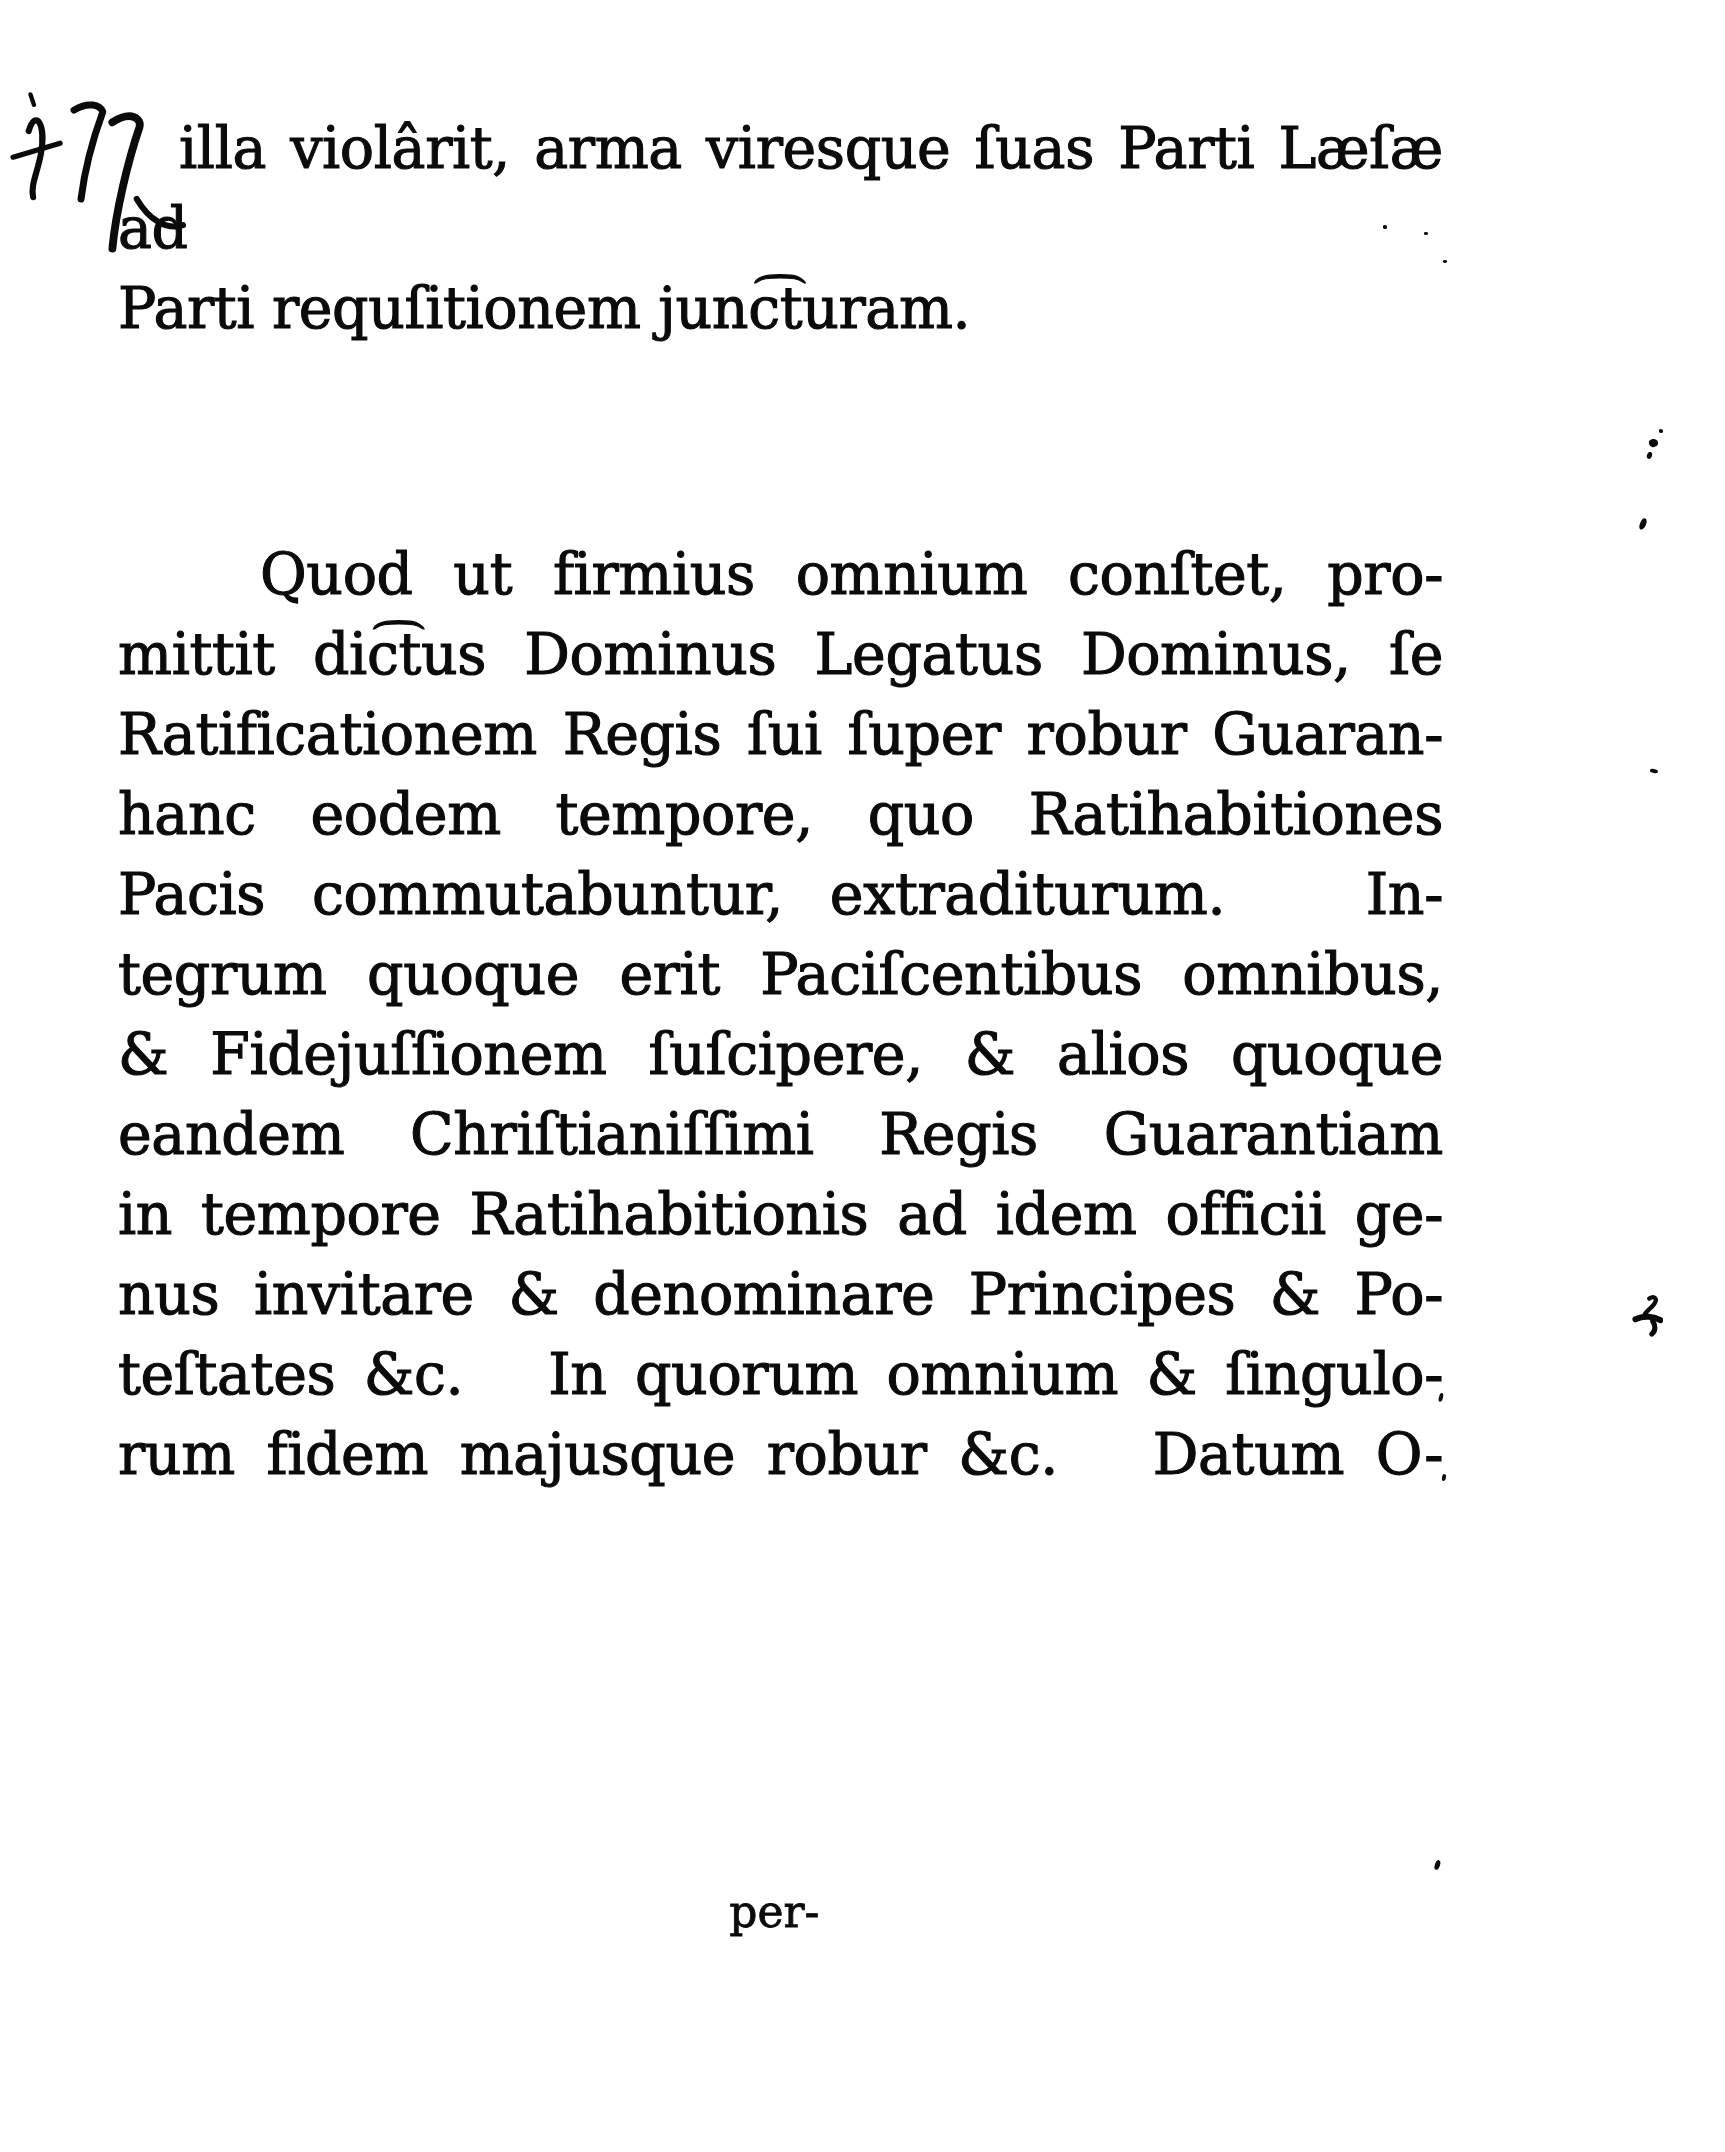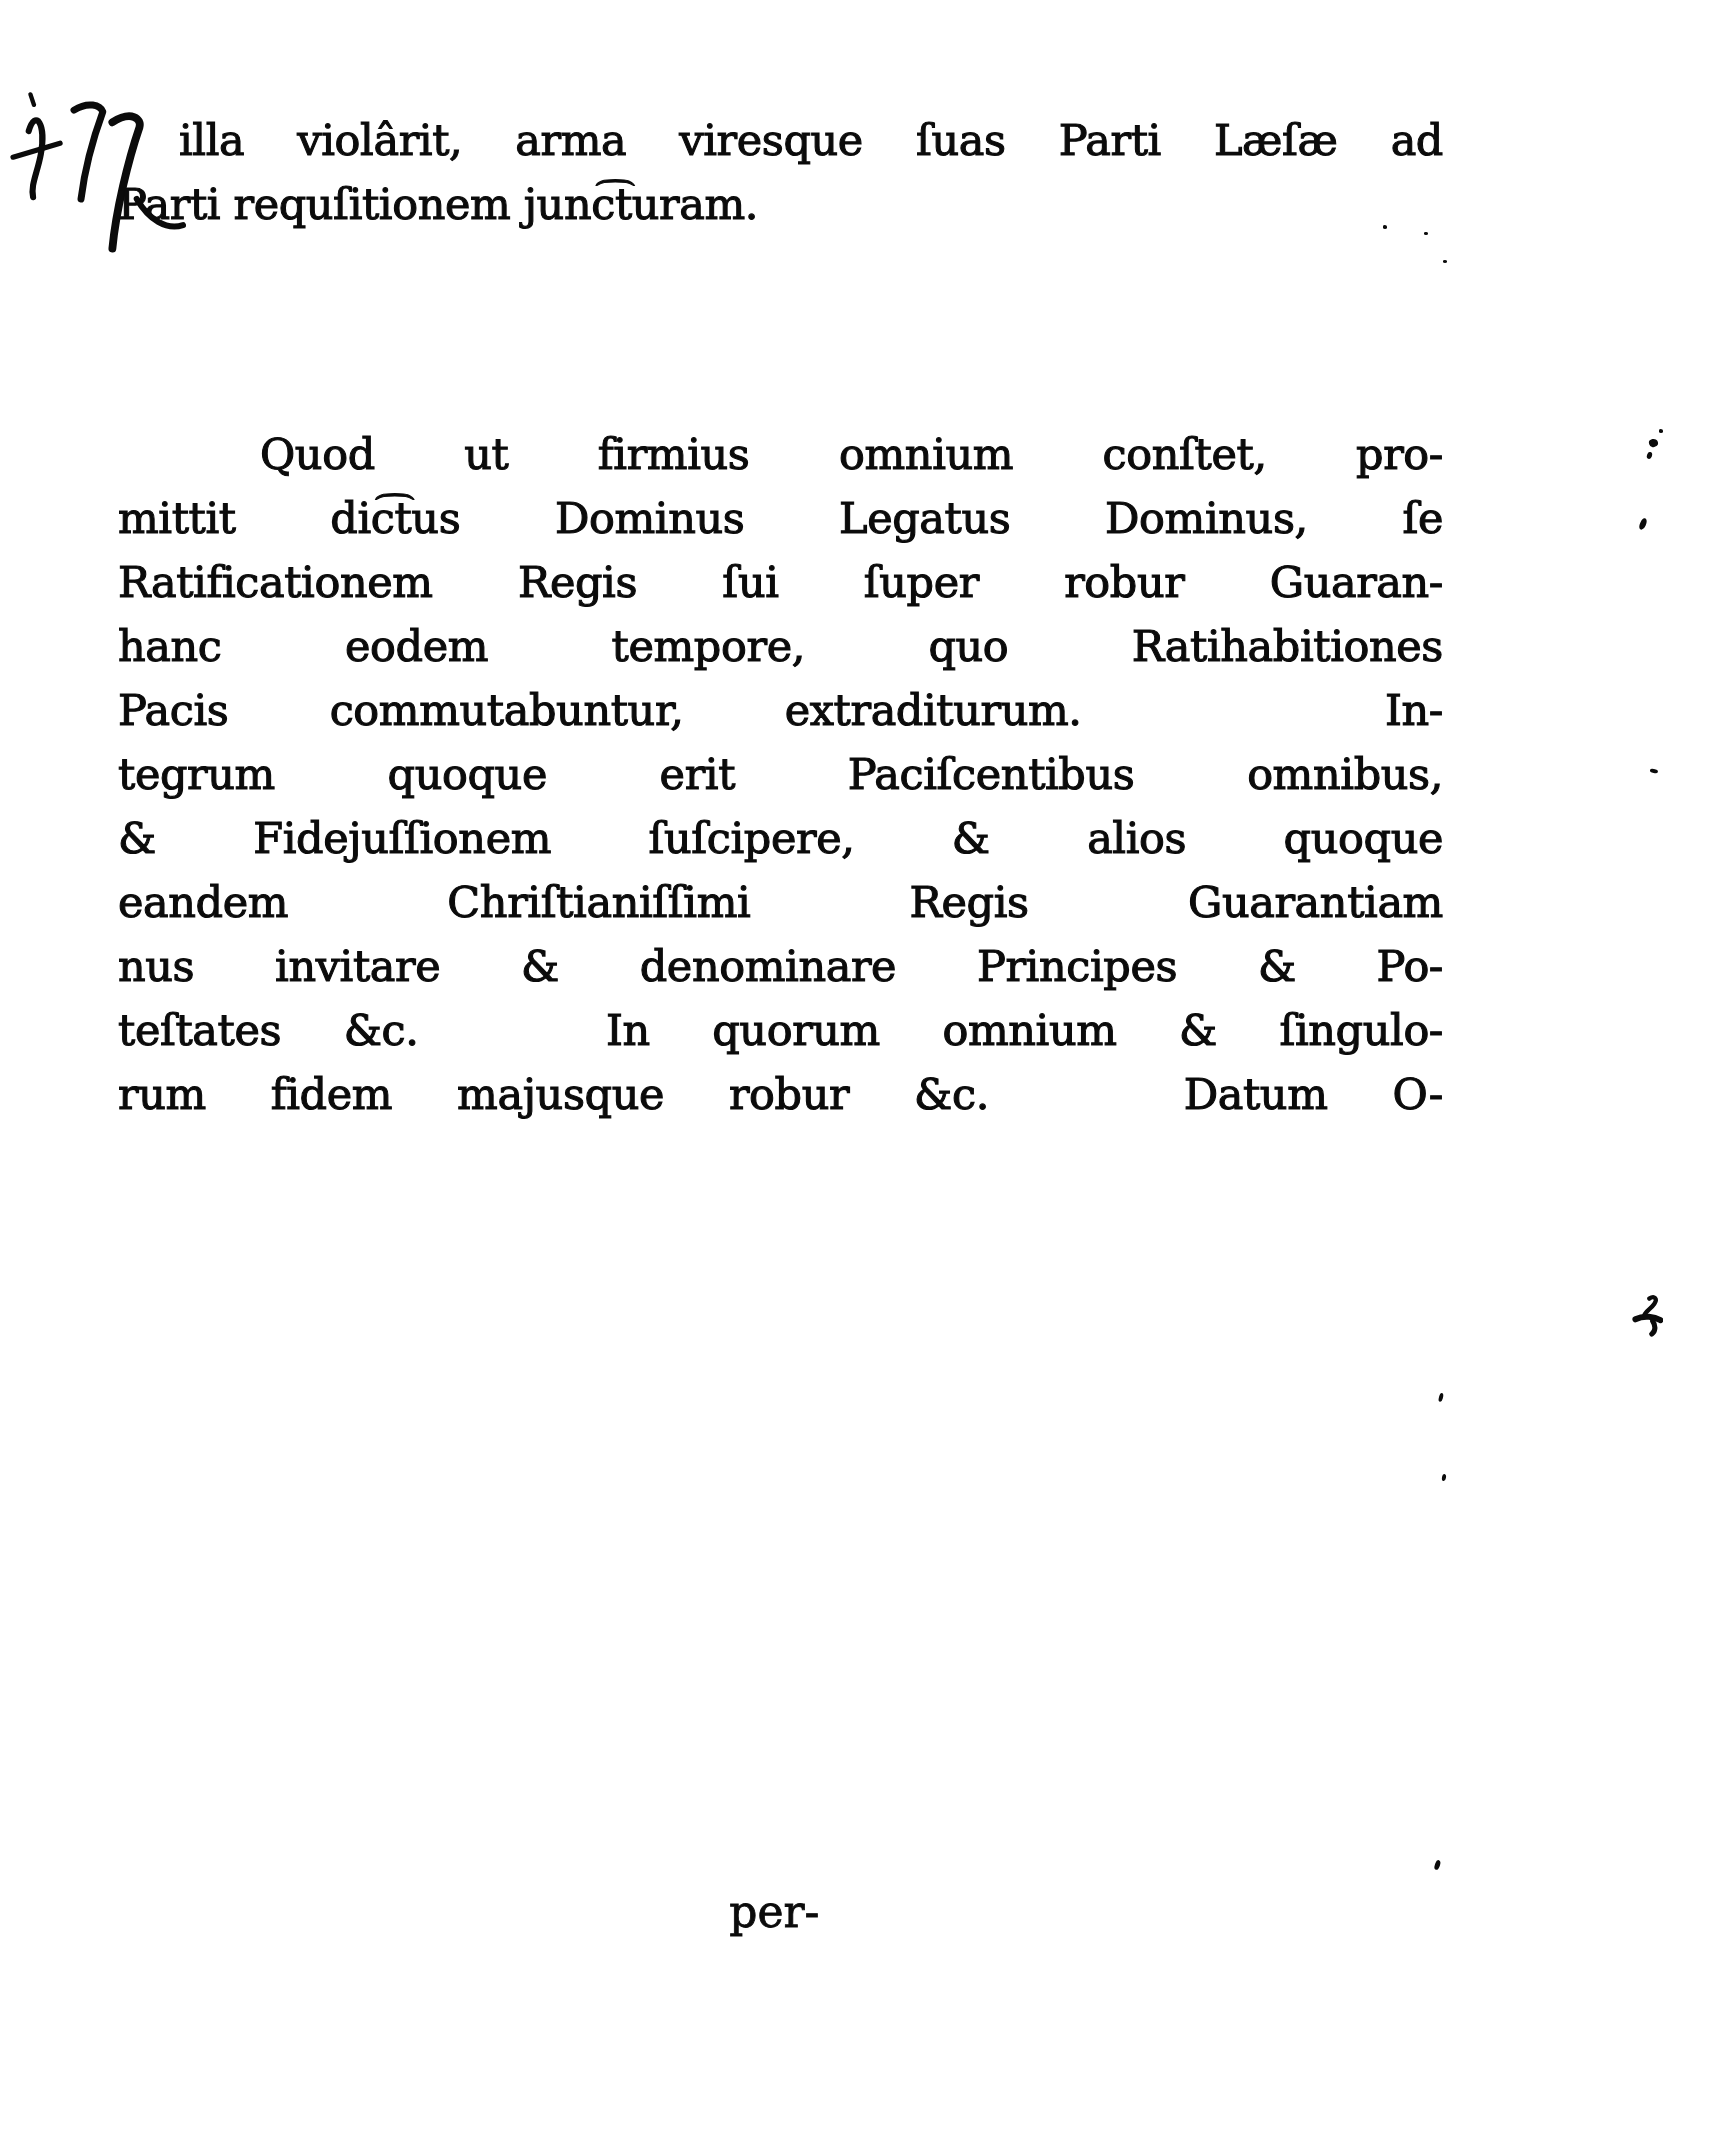--- a/index.html
+++ b/index.html
@@ -7,21 +7,21 @@
     width:1726px;height:2152px;
     background:#ffffff;
     font-family:"DejaVu Serif", serif;
     position:relative;
     overflow:hidden;
   }
   .page{position:absolute;inset:0;background:#ffffff;color:#0b0b0b;}
   .block{position:absolute;left:118px;width:1325px;}
   .para{position:relative;}
   .large .line{
-    font-size:43px;line-height:64px;
+    font-size:57px;line-height:80px;
     letter-spacing:-0.4px;
     -webkit-text-stroke:1.1px #0b0b0b;
   }
   .line{white-space:normal;}
   .line.j{text-align:justify;text-align-last:justify;text-justify:inter-word;}
   #para1{top:108px;}
   #para2{top:294px;}
   #catchword-line{
     position:absolute;left:118px;width:1325px;top:1880px;
     font-size:44px;line-height:63px;
@@ -53,20 +53,21 @@
     </div>
   <div class="block large para" id="para2">
       <div class="line j" style="text-indent: 142px;">Quod ut firmius omnium conſtet, pro-</div>
       <div class="line j">mittit dic͡tus Dominus Legatus Dominus, ſe</div>
       <div class="line j">Ratificationem Regis ſui ſuper robur Guaran-</div>
       <div class="line j">hanc eodem tempore, quo Ratihabitiones</div>
       <div class="line j">Pacis commutabuntur, extraditurum.&nbsp;&nbsp; In-</div>
       <div class="line j">tegrum quoque erit Paciſcentibus omnibus,</div>
       <div class="line j">&amp; Fidejuſſionem ſuſcipere, &amp; alios quoque</div>
       <div class="line j">eandem Chriſtianiſſimi Regis Guarantiam</div>
+      <div class="line j">in tempore Ratihabitionis ad idem officii ge-</div>
       <div class="line j">nus invitare &amp; denominare Principes &amp; Po-</div>
       <div class="line j">teſtates &amp;c.&nbsp;&nbsp; In quorum omnium &amp; ſingulo-</div>
       <div class="line j">rum fidem majusque robur &amp;c.&nbsp;&nbsp; Datum O-</div>
     </div>
 
   <div id="catchword-line">
     <span>per-</span>
   </div>
 
   <svg class="mark-svg" style="left:1632px;top:1293px;" width="31" height="44" viewBox="0 0 36 50">

